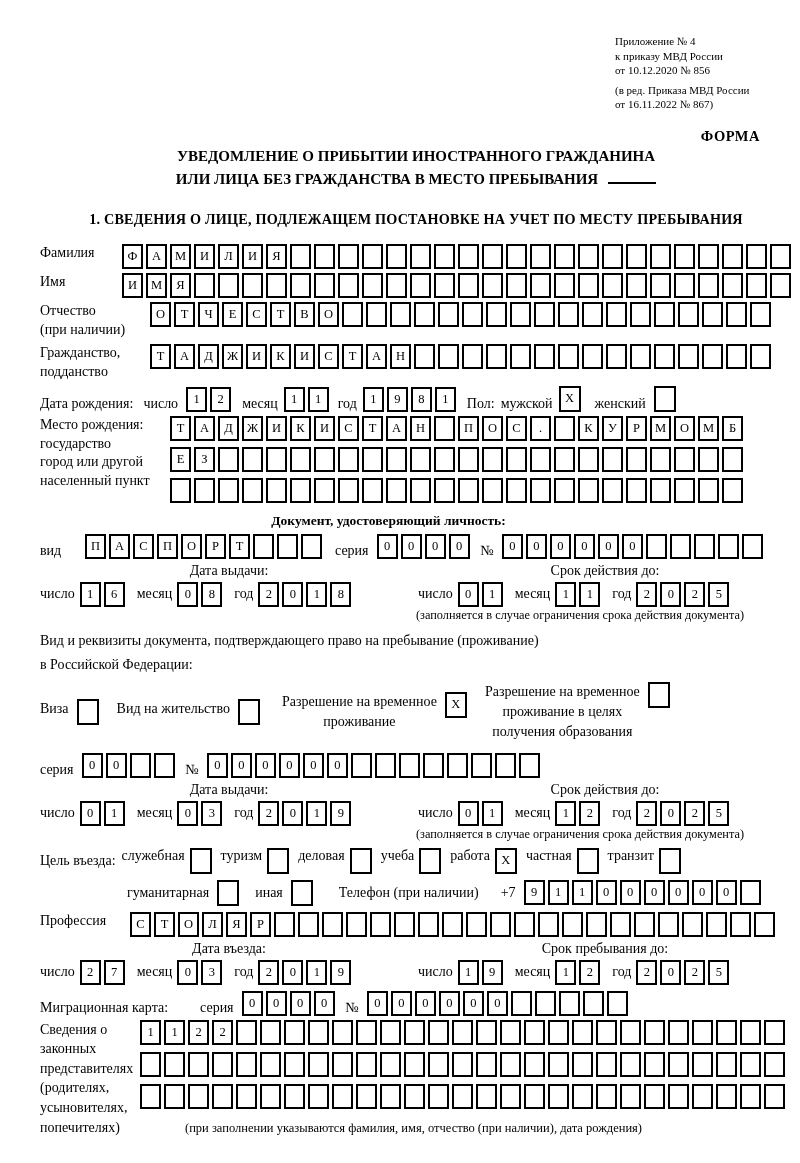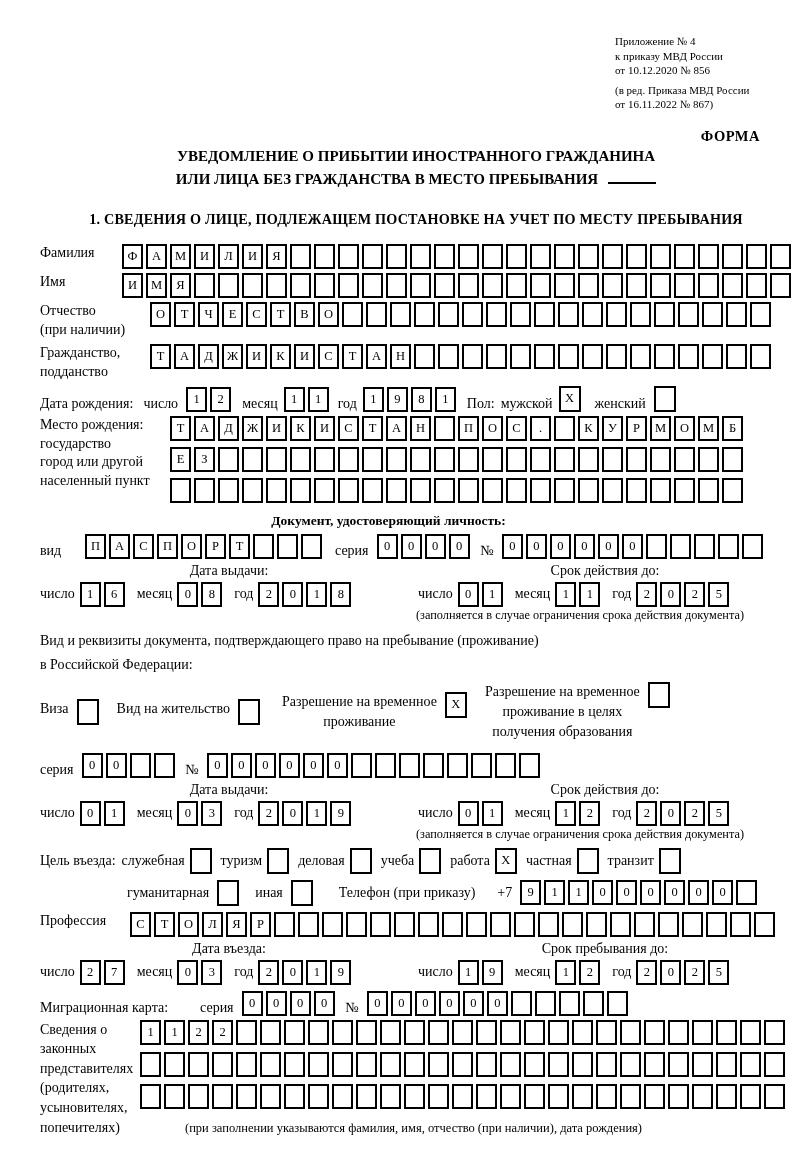--- a/index.html
+++ b/index.html
@@ -45,21 +45,21 @@
   .fnote{font-size:12.3px;text-align:right;padding-right:48px;margin-top:1px;margin-bottom:6px;}
   .intro{line-height:1.75;margin-top:4px;}
   
   .optrow{display:flex;align-items:center;margin-top:4px;margin-bottom:10px;}
   .opt{display:flex;align-items:flex-start;}
   .opt-label{line-height:1.45;}
   .opt-label.center{text-align:center;}
   .optrow .cb{margin-left:8px;margin-top:0px;}
   
   .purpose{display:flex;align-items:center;flex-wrap:nowrap;margin-bottom:6px;}
-  .purpose .opt{align-items:center;margin-right:9px;}
+  .purpose .opt{align-items:flex-start;margin-right:9px;}
   .purpose .cb{margin-left:5px;}
   .purpose2{display:flex;align-items:center;margin-left:87px;margin-bottom:6px;}
   
   .reps{display:flex;align-items:flex-start;margin-top:2px;}
   .reps-label{width:100px;flex:0 0 auto;line-height:1.4;}
   .reps-cells .cells{display:flex;margin-bottom:7px;}
   .reps-note{font-size:12.5px;padding-left:45px;margin-top:12px;}
   .mt2{margin-top:2px;} .mt6{margin-top:6px;}
 </style>
 </head>
@@ -592,21 +592,21 @@
 
   <div class="purpose2">
     <span class="gap8">гуманитарная</span>
     <span class="cells cb" style="margin-right:16px;">
         <span class="cell"></span>
       </span>
     <span class="gap8">иная</span>
     <span class="cells cb" style="margin-right:26px;">
         <span class="cell"></span>
       </span>
-    <span style="margin-right:22px;">Телефон (при приказу)</span>
+    <span style="margin-right:22px;">Телефон (при наличии)</span>
     <span class="gap8">+7</span>
     <span class="cells">
         <span class="cell">9</span>
         <span class="cell">1</span>
         <span class="cell">1</span>
         <span class="cell">0</span>
         <span class="cell">0</span>
         <span class="cell">0</span>
         <span class="cell">0</span>
         <span class="cell">0</span>

